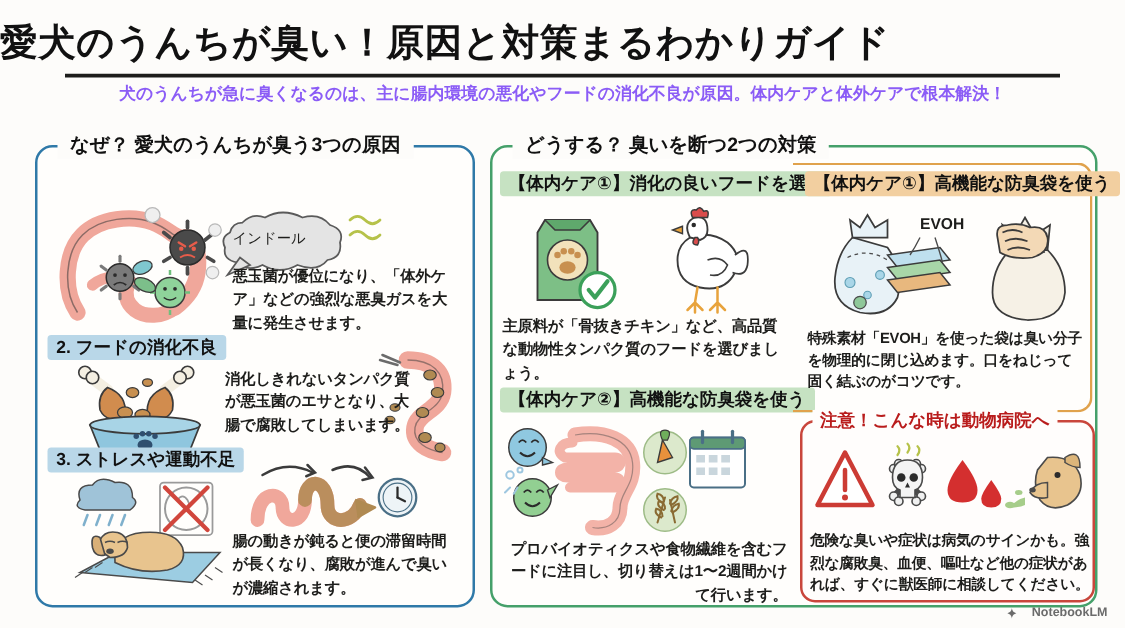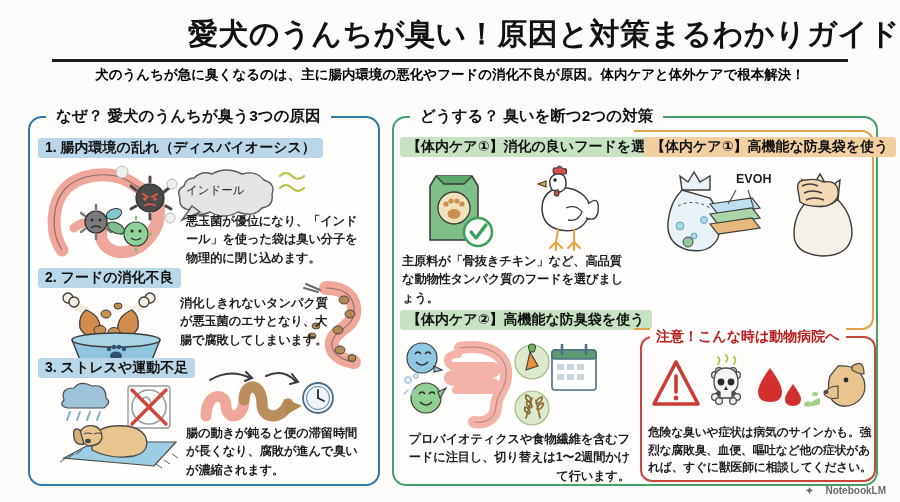--- a/index.html
+++ b/index.html
@@ -7,28 +7,28 @@
     width:900px;height:502px;overflow:hidden;
     background:#fdfcfa;
     font-family:"Liberation Sans","DejaVu Sans",sans-serif;
     color:#1d1d1b;
     position:relative;
   }
   .page{position:relative;width:900px;height:502px;box-sizing:border-box;}
 
   
   .title{
-    position:absolute;left:0;top:14px;width:900px;text-align:right;
+    position:absolute;left:0;top:14px;width:900px;text-align:left;
     font-size:30px;font-weight:bold;letter-spacing:.5px;color:#111;
     white-space:nowrap;
   }
   .title-rule{position:absolute;left:52px;top:59px;width:796px;height:3px;background:#1d1d1b;}
   .subtitle{
     position:absolute;left:0;top:66px;width:900px;text-align:center;
-    font-size:13.5px;font-weight:bold;color:#000000;white-space:nowrap;
+    font-size:13.5px;font-weight:bold;color:#8b5cf6;white-space:nowrap;
   }
 
   
   .panel{position:absolute;box-sizing:border-box;border-radius:14px;background:#fffefc;}
   .panel-left{left:28px;top:116px;width:352px;height:370px;border:2.5px solid #2f79a8;}
   .panel-right{left:392px;top:116px;width:486px;height:370px;border:2.5px solid #45a06a;}
 
   .panel-head{
     position:absolute;top:-12px;left:16px;background:#fdfcfa;padding:0 10px;
     font-size:15.5px;font-weight:bold;color:#111;white-space:nowrap;
@@ -78,21 +78,20 @@
 <div class="page">
 
   <div class="title">愛犬のうんちが臭い！原因と対策まるわかりガイド</div>
   <div class="title-rule"></div>
   <div class="subtitle">犬のうんちが急に臭くなるのは、主に腸内環境の悪化やフードの消化不良が原因。体内ケアと体外ケアで根本解決！</div>
 
   <div class="panel panel-left">
     <div class="panel-head">なぜ？ 愛犬のうんちが臭う3つの原因</div>
   </div>
 
-  <div class="sec-head hl-blue" style="left:38px;top:138px;">1. 腸内環境の乱れ（ディスバイオーシス）</div>
 
   <svg class="art" style="left:44px;top:162px;" width="160" height="105" viewBox="0 0 160 105">
     <path d="M18 88 C6 70 8 40 22 26 C36 12 62 10 78 16 C92 21 96 30 104 28" fill="none" stroke="#f0a79b" stroke-width="13" stroke-linecap="round"></path>
     <path d="M18 88 C6 70 8 40 22 26 C36 12 62 10 78 16 C92 21 96 30 104 28" fill="none" stroke="#3b3b3b" stroke-width="1.2" opacity="0.55"></path>
     <path d="M104 28 C112 27 116 40 114 56 C112 70 104 78 96 84" fill="none" stroke="#f0a79b" stroke-width="13" stroke-linecap="round"></path>
     <path d="M96 84 C86 92 72 92 64 86 C56 80 56 72 58 66" fill="none" stroke="#f0a79b" stroke-width="12" stroke-linecap="round"></path>
     <path d="M30 66 C40 58 54 58 62 64" fill="none" stroke="#f0a79b" stroke-width="9" stroke-linecap="round"></path>
 
     <g>
       <circle cx="92" cy="72" r="12" fill="#8fd39a" stroke="#3b3b3b" stroke-width="1.2"></circle>
@@ -151,21 +150,21 @@
     <path d="M18 12 Q10 12 8 20 Q0 24 4 32 Q2 42 14 44 Q22 52 34 46 Q48 54 62 46
              Q78 52 86 42 Q98 40 96 28 Q100 18 88 14 Q80 4 66 8 Q50 0 36 8 Q26 4 18 12 Z" fill="#e4e4e4" stroke="#5a5a5a" stroke-width="1.4"></path>
     <path d="M16 40 L6 54 L24 46 Z" fill="#e4e4e4" stroke="#5a5a5a" stroke-width="1.4"></path>
   </svg>
   <div style="position:absolute;left:186px;top:183px;width:100px;font-size:11.5px;font-weight:normal;color:#1d1d1b;">インドール</div>
   <svg class="art" style="left:276px;top:166px;" width="34" height="34" viewBox="0 0 34 34">
     <path d="M4 10 Q10 4 16 10 T28 10" fill="none" stroke="#b6c24a" stroke-width="2.2" stroke-linecap="round"></path>
     <path d="M4 22 Q10 16 16 22 T28 22" fill="none" stroke="#b6c24a" stroke-width="2.2" stroke-linecap="round"></path>
   </svg>
 
-  <div class="body-text" style="left:186px;top:212px;width:178px;">悪玉菌が優位になり、「インドール」を使った袋は臭い分子を物理的に閉じ込めます。</div>
+  <div class="body-text" style="left:186px;top:212px;width:178px;">悪玉菌が優位になり、「体外ケア」などの強烈な悪臭ガスを大量に発生させます。</div>
 
   <div class="sec-head hl-blue" style="left:38px;top:268px;">2. フードの消化不良</div>
 
   <svg class="art" style="left:56px;top:290px;" width="120" height="78" viewBox="0 0 120 78">
 
     <g stroke="#3b3b3b" stroke-width="1.3">
       <path d="M14 10 L30 22" stroke="#f4efe2" stroke-width="9" stroke-linecap="round"></path>
       <circle cx="12" cy="8" r="5" fill="#f4efe2"></circle>
         <circle cx="18" cy="12" r="5" fill="#f4efe2"></circle>
       <path d="M30 20 Q46 26 44 42 Q30 50 24 38 Q22 26 30 20 Z" fill="#d18c4e"></path>
@@ -421,20 +420,21 @@
     <path d="M28 36 Q40 30 54 36" fill="none" stroke="#4a4a4a" stroke-width="1"></path>
 
     <g fill="#f3d9b6" stroke="#3b3b3b" stroke-width="1.4">
       <path d="M16 24 Q14 14 24 14 Q34 12 42 16 Q54 14 56 24 Q58 36 44 40 Q28 42 18 36 Z"></path>
       <path d="M20 20 Q28 16 36 20" fill="none"></path>
       <path d="M22 27 Q30 23 40 27" fill="none"></path>
       <path d="M24 34 Q32 30 42 34" fill="none"></path>
     </g>
   </svg>
 
+  <div class="body-text" style="left:646px;top:262px;width:222px;font-size:11.8px;">特殊素材「EVOH」を使った袋は臭い分子を物理的に閉じ込めます。口をねじって固く結ぶのがコツです。</div>
 
   <div class="alert-box"></div>
   <div class="alert-head">注意！こんな時は動物病院へ</div>
 
   <svg class="art" style="left:652px;top:356px;" width="216" height="62" viewBox="0 0 216 62">
 
     <g>
       <path d="M24 6 L46 48 L2 48 Z" fill="#fff" stroke="#cc3b34" stroke-width="3.6" stroke-linejoin="round"></path>
       <line x1="24" y1="20" x2="24" y2="36" stroke="#cc3b34" stroke-width="3.6" stroke-linecap="round"></line>
       <circle cx="24" cy="42" r="2.4" fill="#cc3b34"></circle>

